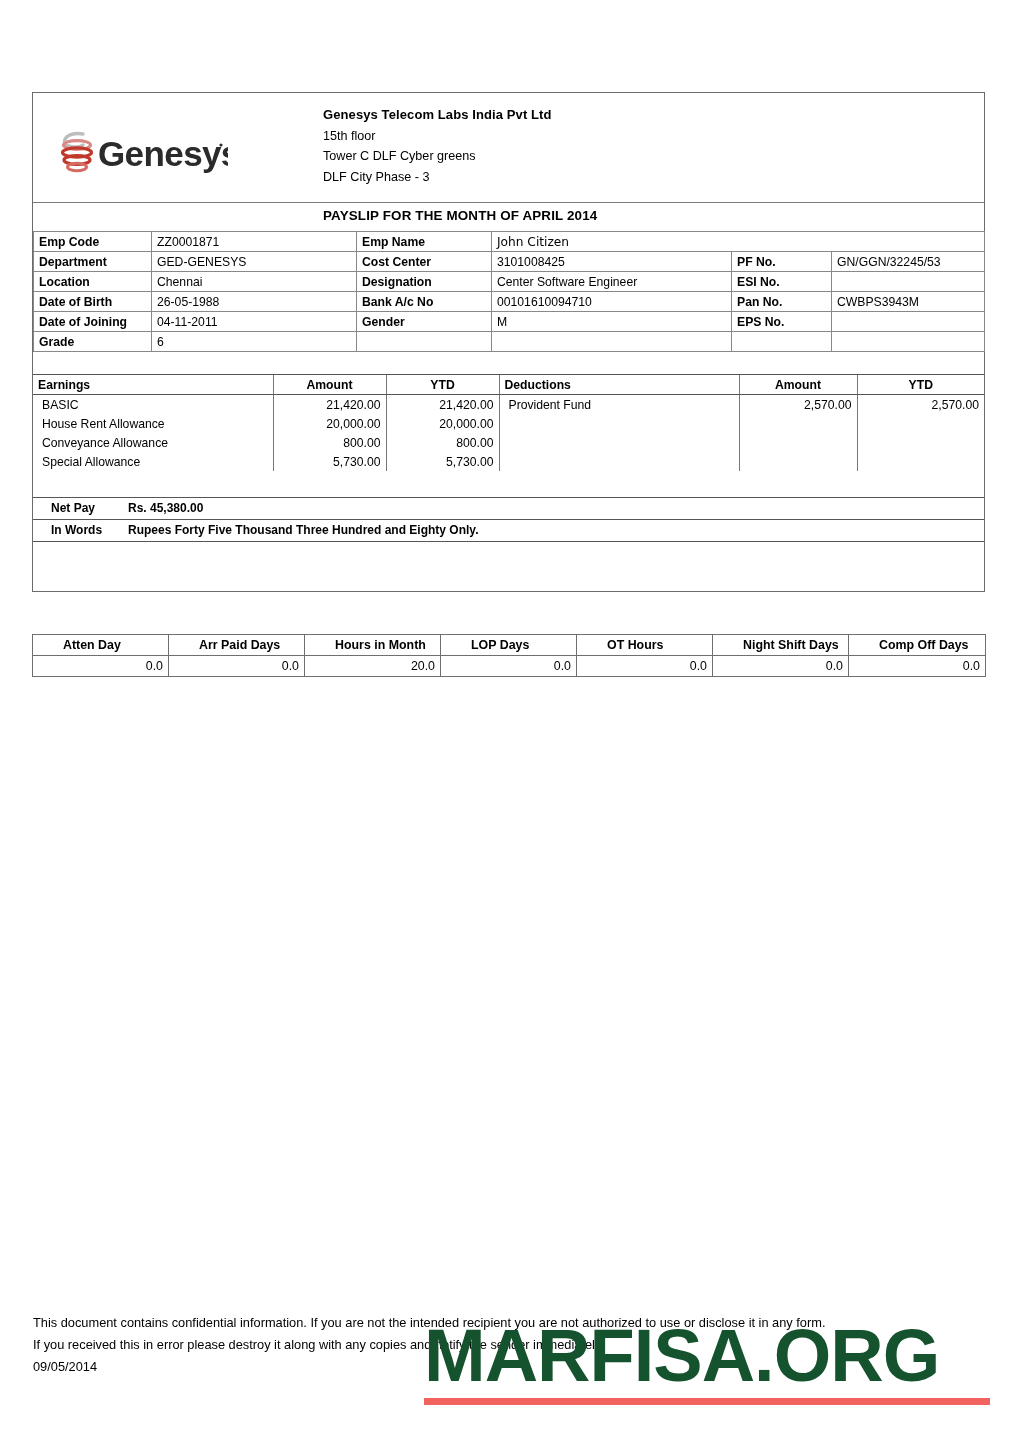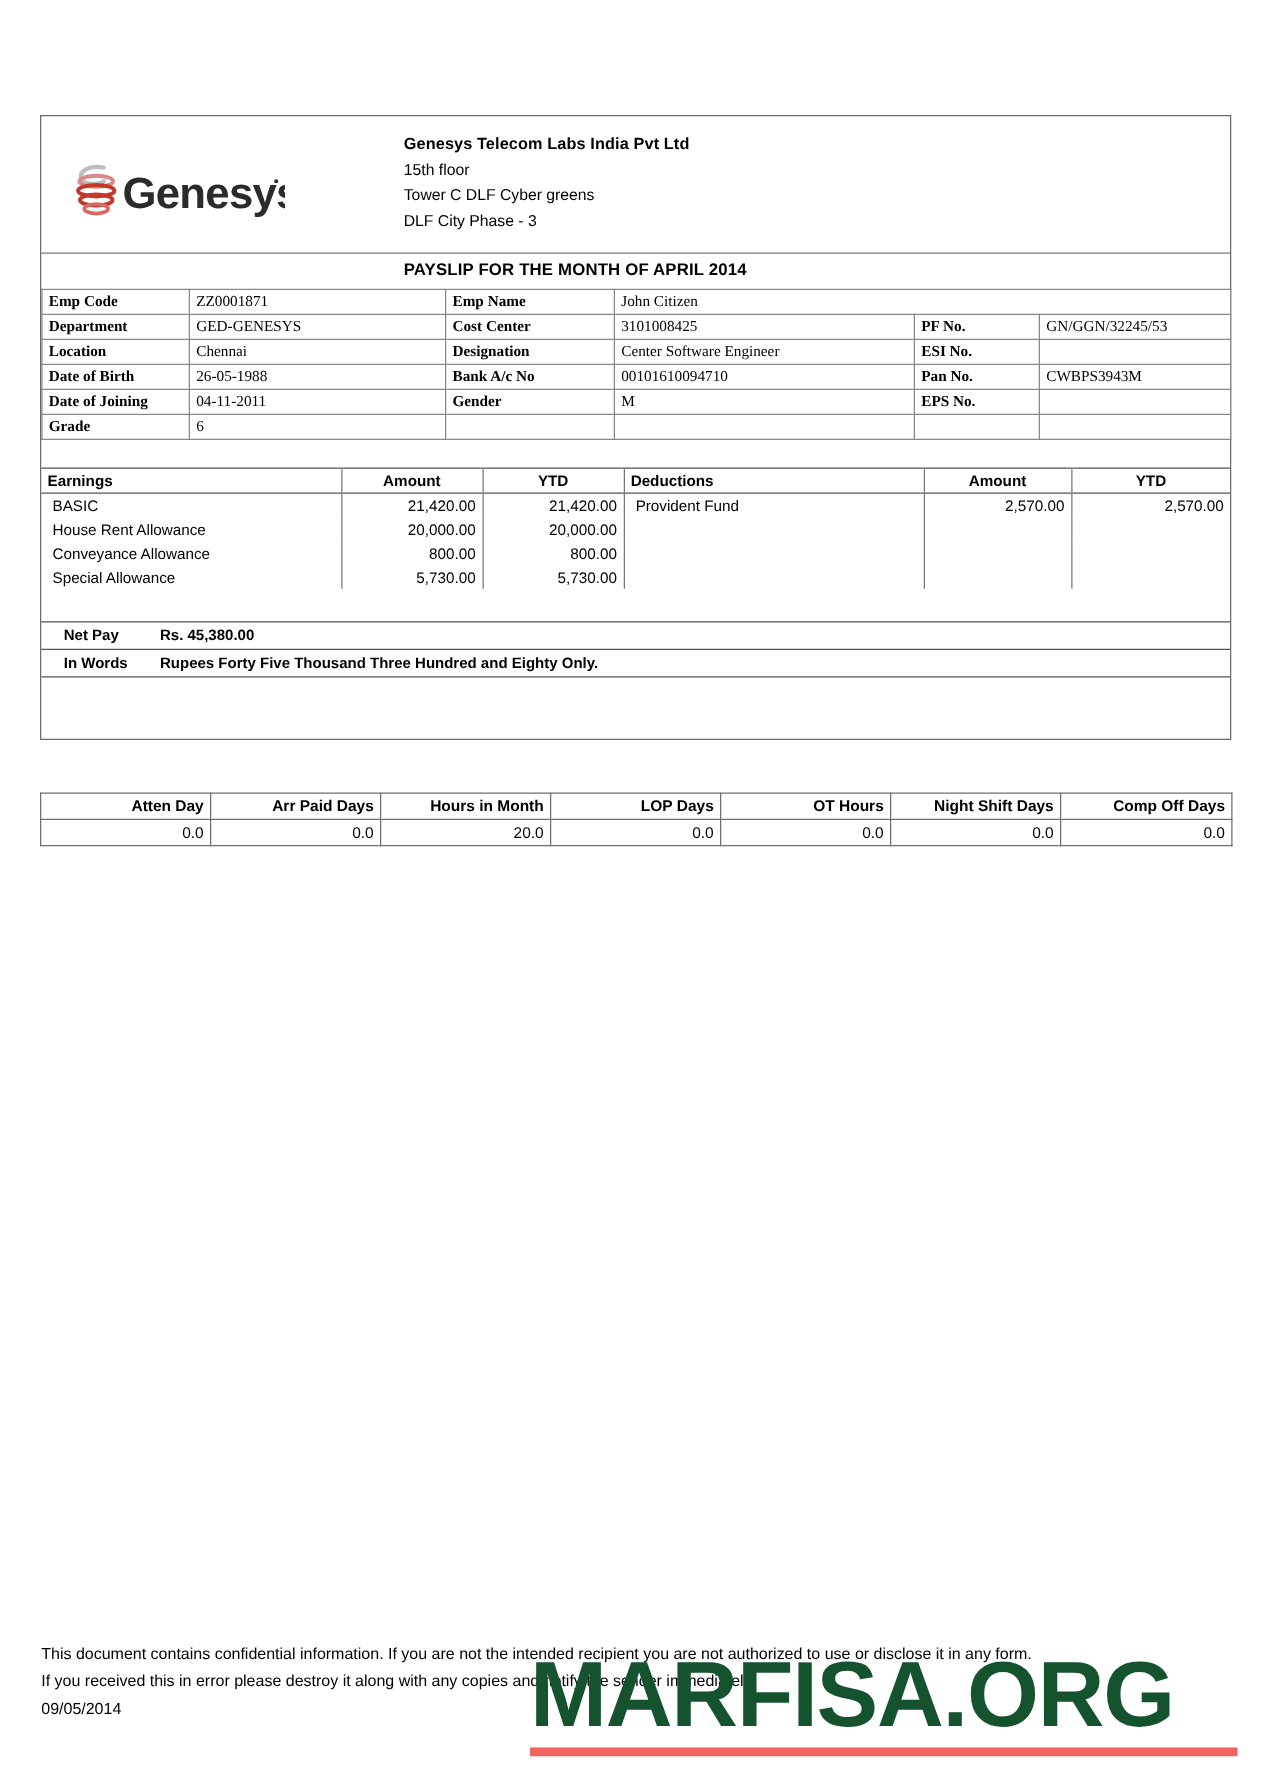--- a/index.html
+++ b/index.html
@@ -79,21 +79,20 @@
     width: 100%;
   }
   table.grid td {
     border: 1px solid #888888;
     height: 19px;
     padding: 0 0 0 5px;
     font-size: 12.2px;
     vertical-align: middle;
     overflow: hidden;
     white-space: nowrap;
-    font-family: Liberation Serif, serif;
   }
   td.lbl { font-weight: bold; }
   td.val { font-weight: normal; }
   td.thin-name {
     font-size: 12px;
     font-family: "DejaVu Sans", sans-serif;
   }
 
   
   .ed-wrap { margin-top: 0; }
@@ -165,21 +164,21 @@
   #attendance td {
     border: 1px solid #6f6f6f;
     font-size: 12.4px;
     height: 20px;
     padding: 0 5px;
     white-space: nowrap;
     overflow: hidden;
   }
   #attendance td.h {
     font-weight: bold;
-    text-align: right;
+    text-align: left;
     padding-left: 30px;
   }
   #attendance td.v {
     text-align: right;
     font-weight: normal;
   }
 
   
   #footer {
     position: absolute;

